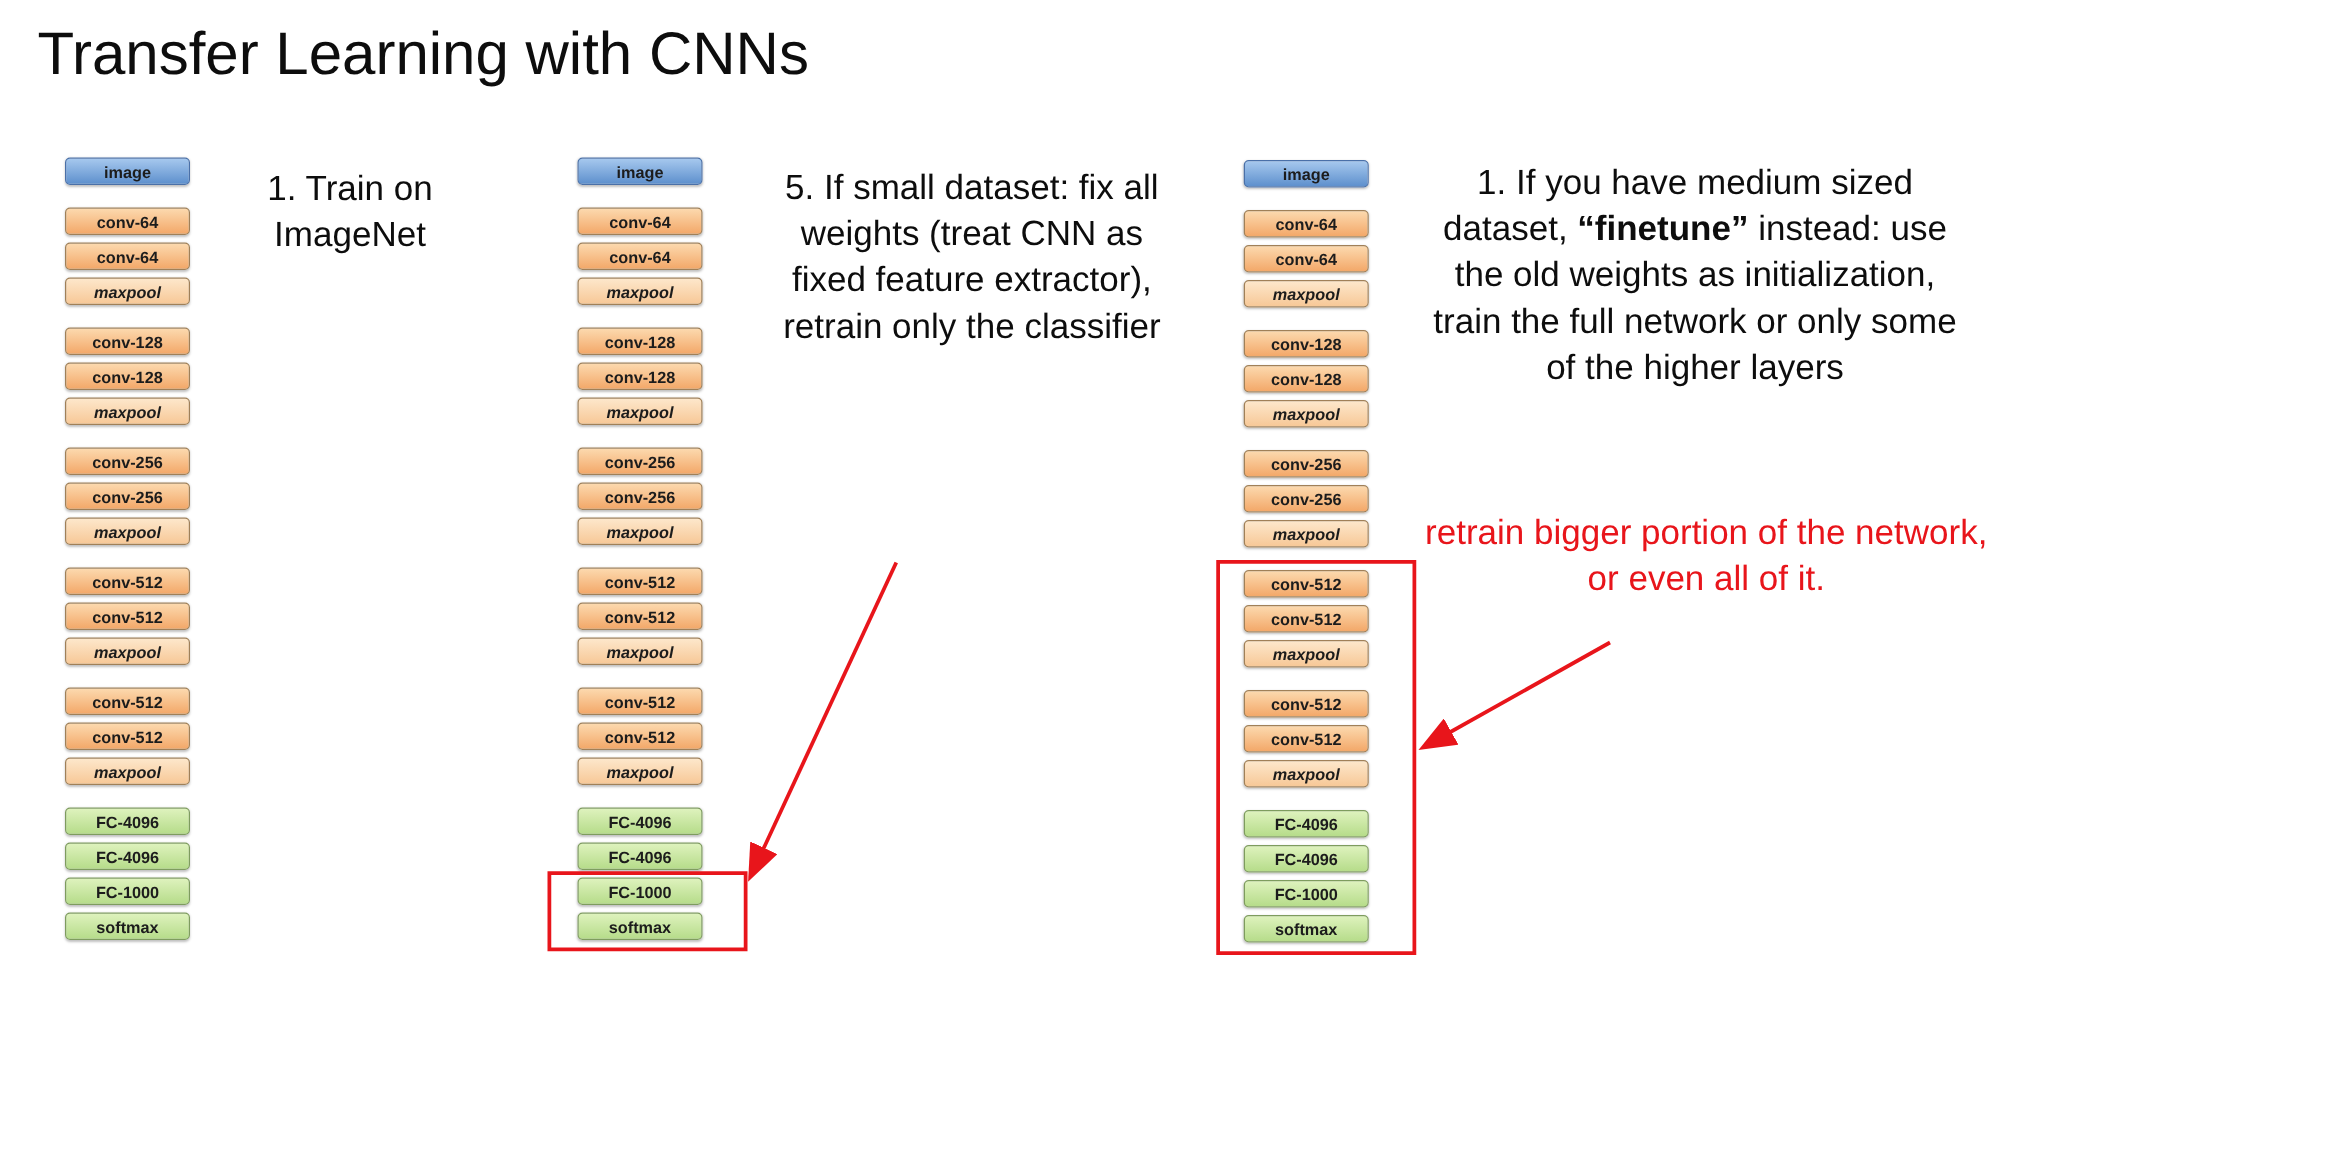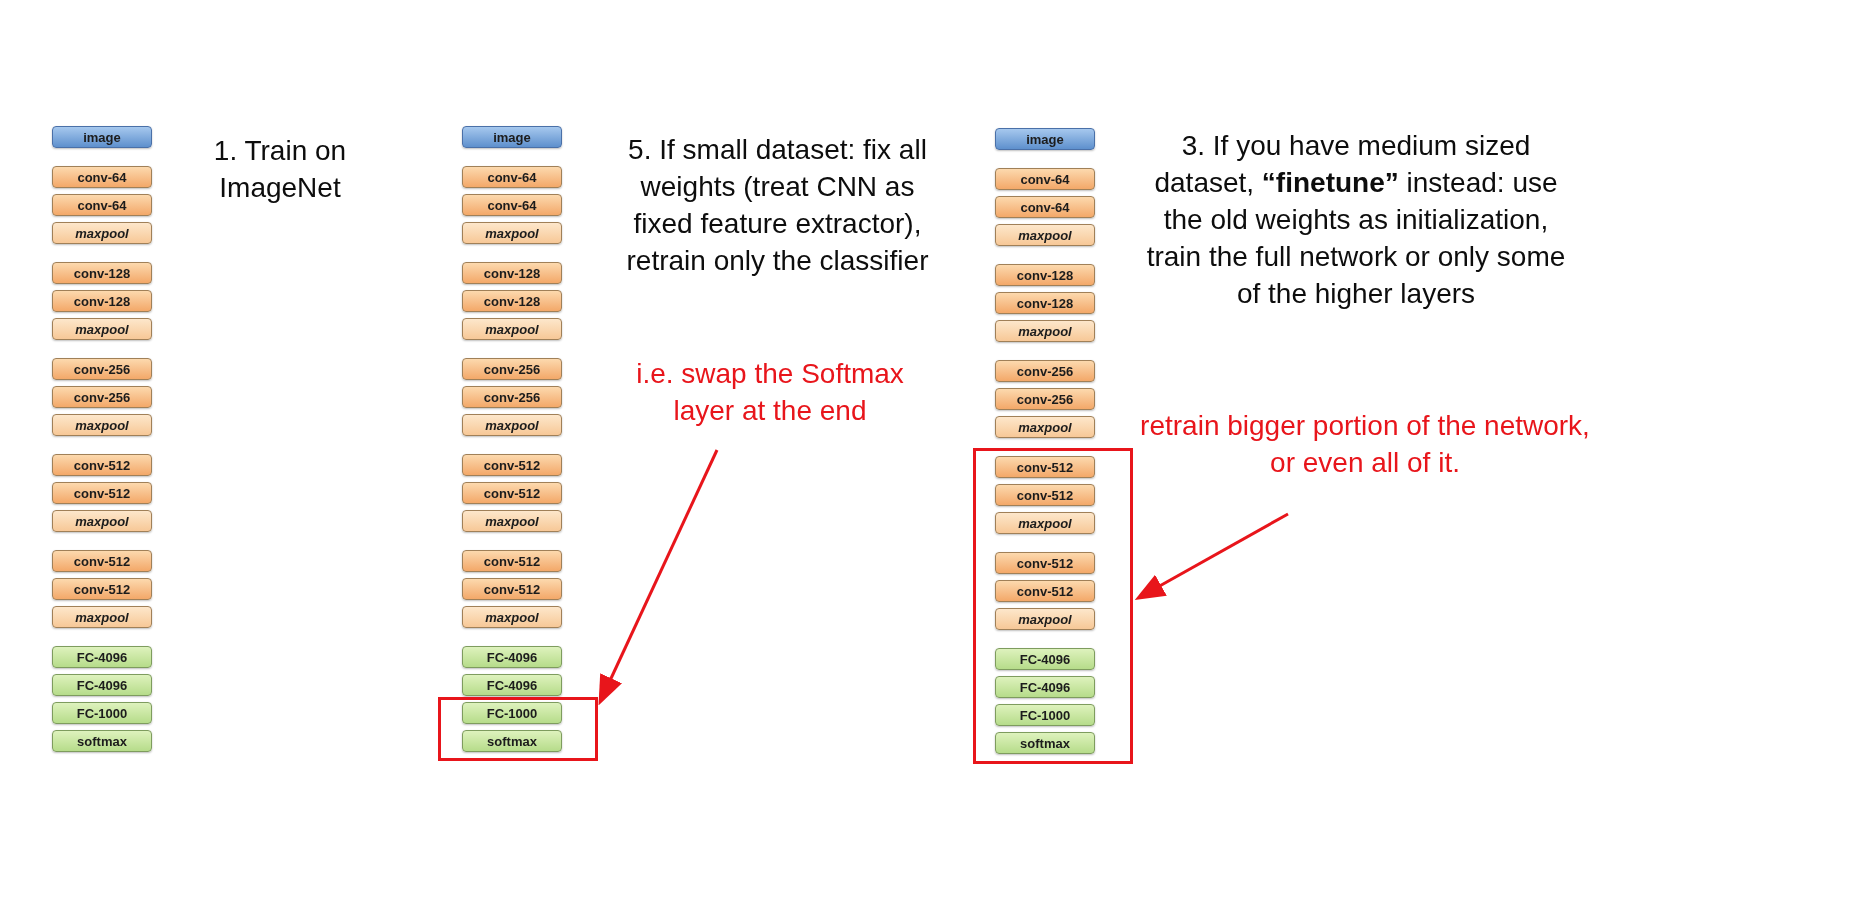--- a/index.html
+++ b/index.html
@@ -83,20 +83,21 @@
     width: 1872px;
     height: 923px;
     pointer-events: none;
   }
 </style>
 </head>
 <body>
 
 <div class="slide">
 
+  <h1 class="title">Transfer Learning with CNNs</h1>
 
   <div class="network-column" style="left:52px; top:126px;">
       <div class="layer-group">
         <div class="layer-box layer-image">image</div>
       </div>
       <div class="layer-group">
         <div class="layer-box layer-conv">conv-64</div>
         <div class="layer-box layer-conv">conv-64</div>
         <div class="layer-box layer-maxpool">maxpool</div>
       </div>
@@ -201,26 +202,23 @@
     </div>
 
   <div class="annotation" style="left:190px; top:133px; width:180px;">
     <span>1. Train on ImageNet</span>
   </div>
 
   <div class="annotation" style="left:610px; top:132px; width:335px;">
     <span>5. If small dataset: fix all weights (treat CNN as fixed feature extractor), retrain only the classifier</span>
   </div>
 
-  <div class="annotation red-note" style="left:610px; top:356px; width:320px;">
-    <span>i.e. swap the Softmax layer at the end</span>
-  </div>
 
   <div class="annotation" style="left:1140px; top:128px; width:432px;">
-    <span>3. If you have medium sized dataset, </span><b>“finetune”</b><span> instead: use the old weights as initialization, train the full network or only some of the higher layers</span>
+    <span>1. If you have medium sized dataset, </span><b>“finetune”</b><span> instead: use the old weights as initialization, train the full network or only some of the higher layers</span>
   </div>
 
   <div class="annotation red-note" style="left:1140px; top:408px; width:450px;">
     <span>retrain bigger portion of the network, or even all of it.</span>
   </div>
 
   <div class="highlight-rect" style="left:438px; top:697px; width:160px; height:64px;"></div>
   <div class="highlight-rect" style="left:973px; top:448px; width:160px; height:316px;"></div>
 
   <svg class="arrow-overlay" viewBox="0 0 1872 923">

